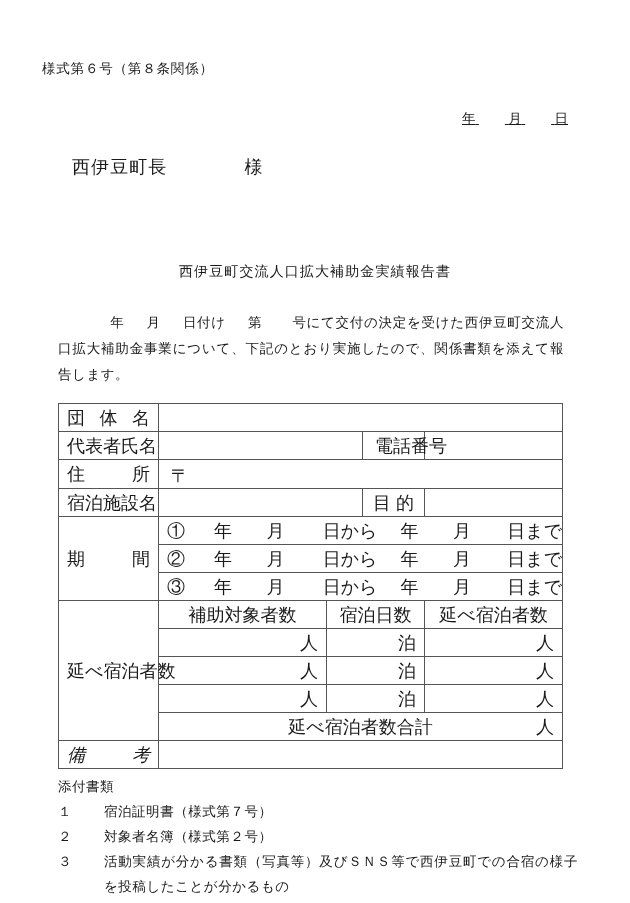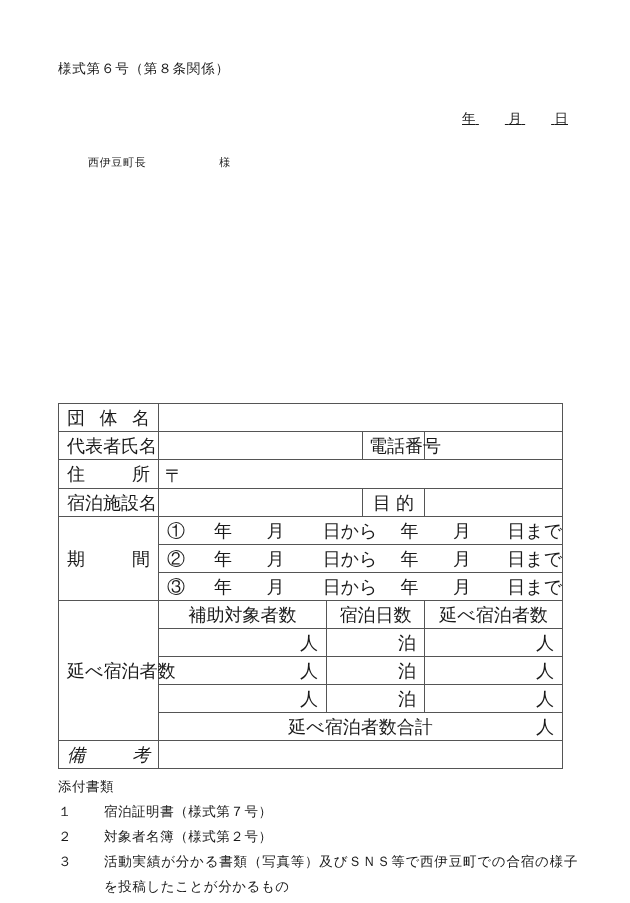--- a/index.html
+++ b/index.html
@@ -20,41 +20,41 @@
     position: relative;
     width: 630px;
     height: 903px;
     box-sizing: border-box;
     padding: 0;
   }
 
   
   .form-number {
     position: absolute;
-    left: 58px;
+    left: 42px;
     top: 60px;
     font-size: 13.5px;
     letter-spacing: 0.06em;
     white-space: nowrap;
   }
   .date-line {
     position: absolute;
     right: 62px;
     top: 110px;
     font-size: 13.5px;
     white-space: nowrap;
     text-decoration: underline;
   }
   .date-line .gap { display: inline-block; width: 26px; }
 
   .addressee {
     position: absolute;
-    left: 88px;
+    left: 72px;
     top: 155px;
-    font-size: 11px;
+    font-size: 18px;
     letter-spacing: 0.06em;
     white-space: nowrap;
   }
   .addressee .gap { display: inline-block; width: 66px; }
 
   .applicant {
     position: absolute;
     left: 296px;
     top: 203px;
     font-size: 13.5px;
@@ -95,21 +95,21 @@
     position: absolute;
     left: 58px;
     top: 403px;
     width: 504px;
     border-collapse: collapse;
     table-layout: fixed;
     font-size: 18px;
   }
   .form-table td {
     border: 1px solid #555;
-    padding: 0 6px;
+    padding: 0 12px;
     vertical-align: middle;
     height: 28px;
     box-sizing: border-box;
   }
   
   .lbl {
     width: 100px;
     text-align: justify;
     text-align-last: justify;
     text-justify: inter-character;
@@ -200,21 +200,25 @@
     <span>日</span>
   </div>
 
   <div class="addressee">
     <span>西伊豆町長</span>
     <span class="gap"></span>
     <span>様</span>
   </div>
 
 
-
+  <div class="doc-title">西伊豆町交流人口拡大補助金実績報告書</div>
+
+  <div class="body-text">
+    <span class="indent"></span><span>年</span><span class="sp-sm"></span><span>月</span><span class="sp-sm"></span><span>日付け</span><span class="sp-sm"></span><span>第</span><span class="sp-md"></span><span>号にて交付の決定を受けた西伊豆町交</span><span>流人口拡大補助金事業について、下記のとおり実施したので、関係書類を添</span><span>えて報告します。</span>
+  </div>
 
   <table class="form-table">
     <colgroup>
       <col style="width:100px">
       <col style="width:134px">
       <col style="width:34px">
       <col style="width:36px">
       <col style="width:62px">
       <col style="width:56px">
       <col style="width:82px">

